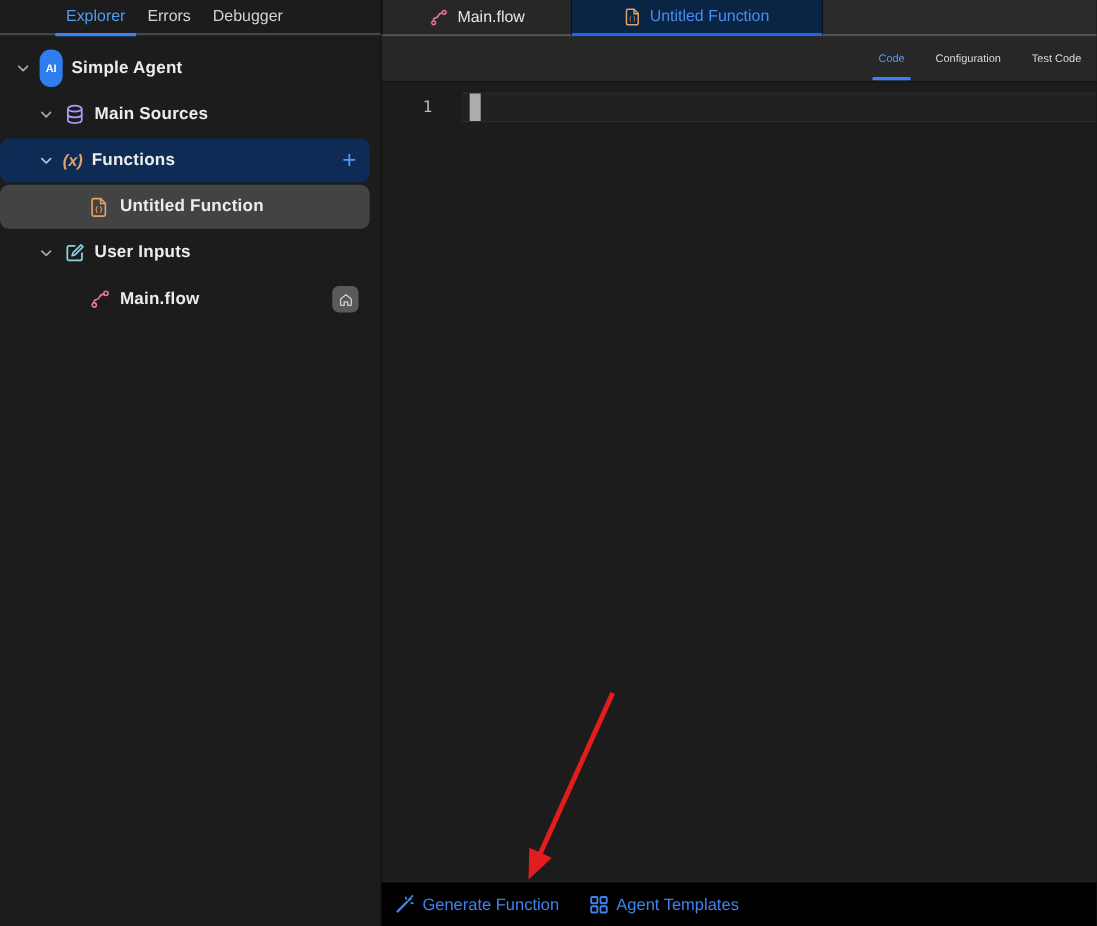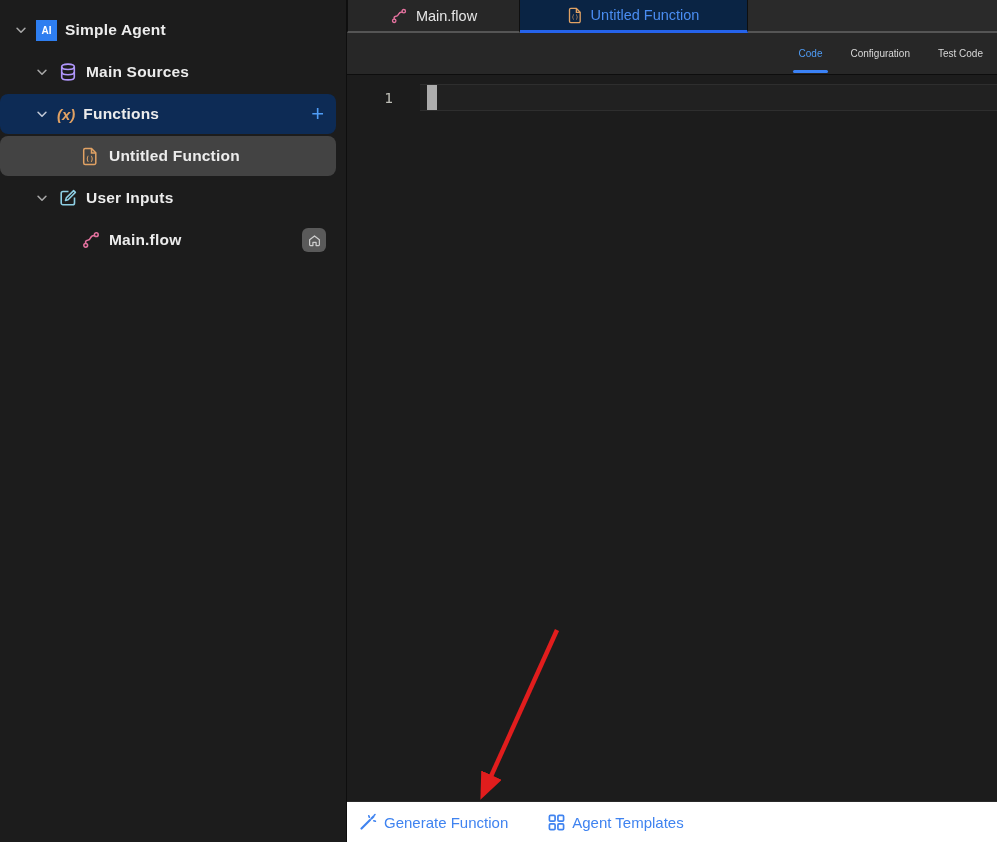--- a/index.html
+++ b/index.html
@@ -23,21 +23,21 @@
   .row { height:40px; margin-bottom:2px; display:flex; align-items:center;
     color:#ececec; font-size:15.5px; font-weight:600; cursor:pointer; }
   .row .label { margin-left:8px; letter-spacing:.2px; }
   .row.d0 { padding-left:14px; }
   .row.d1 { padding-left:35px; }
   .row.d2 { padding-left:80px; }
   .row.sel-primary { background:#0d2b55; border-radius:8px; margin-right:10px; }
   .row.sel-secondary { background:#434343; border-radius:8px; margin-right:10px; }
   .chev { width:14px; height:14px; margin-right:8px; flex:none; display:flex; align-items:center; }
   .tree-icon { width:21px; height:21px; flex:none; display:flex; align-items:center; justify-content:center; }
-  .ai-badge { width:21px; height:21px; border-radius:0; background:#2e7ef0; color:#fff;
+  .ai-badge { width:21px; height:34px; border-radius:10px; background:#2e7ef0; color:#fff;
     font-size:10px; font-weight:700; display:flex; align-items:center; justify-content:center; }
   .fx-glyph { color:#e1a264; font-size:15px; font-weight:600; font-style:italic; width:auto; }
   .plus-btn { margin-left:auto; margin-right:12px; color:#4f9cf5; font-size:22px; font-weight:400;
     line-height:1; cursor:pointer; }
   .home-badge { margin-left:auto; margin-right:20px; width:24px; height:24px; background:#5a5a5a;
     border-radius:6px; display:flex; align-items:center; justify-content:center; cursor:pointer; }
 
   
   .main { flex:1; display:flex; flex-direction:column; position:relative; }
   .editor-tabs { height:33px; display:flex; flex:none; background:#2a2a2a;
@@ -60,35 +60,40 @@
   .editor { flex:1; background:#1c1c1c; display:flex; position:relative; cursor:text; }
   .gutter { width:73px; flex:none; padding-top:9px; }
   .line-num { height:27px; display:flex; align-items:center; justify-content:flex-end;
     padding-right:27px; color:#bdbdb6; font-family:"DejaVu Sans Mono", monospace; font-size:14.5px; }
   .code-area { flex:1; padding-top:9px; }
   .current-line { height:27px; display:flex; align-items:center;
     background:rgba(255,255,255,0.025);
     border-top:1px solid rgba(255,255,255,0.06); border-bottom:1px solid rgba(255,255,255,0.06); }
   .cursor { width:10px; height:25px; background:#adadad; margin-left:7px; }
 
-  .bottom-bar { height:41px; background:#ffffff; border-top:1px solid #2a2a2a;
-    display:flex; align-items:center; gap:40px; padding-left:12px; flex:none; }
+  .bottom-bar { height:41px; background:#000000; border-top:1px solid #2a2a2a;
+    display:flex; align-items:center; gap:28px; padding-left:12px; flex:none; }
   .footer-link { display:flex; align-items:center; gap:7px; color:#3f83f0; font-size:15px;
     cursor:pointer; }
 
   .arrow-overlay { position:absolute; left:0; top:0; width:650px; height:842px;
     pointer-events:none; z-index:20; }
   svg { display:block; }
 </style>
 </head>
 <body>
 
 <div class="app">
 
   <div class="sidebar">
+    <div class="sidebar-tabs">
+      <div class="s-tab active">Explorer</div>
+      <div class="s-tab">Errors</div>
+      <div class="s-tab">Debugger</div>
+    </div>
 
     <div class="tree">
 
       <div class="row d0">
         <span class="chev">
           <svg width="14" height="14" viewBox="0 0 16 16">
               <path d="M3.5 6l4.5 4.5L12.5 6" stroke="#a8a8a8" stroke-width="1.8" fill="none" stroke-linecap="round" stroke-linejoin="round"></path>
             </svg>
         </span>
         <span class="tree-icon ai-badge">AI</span>

